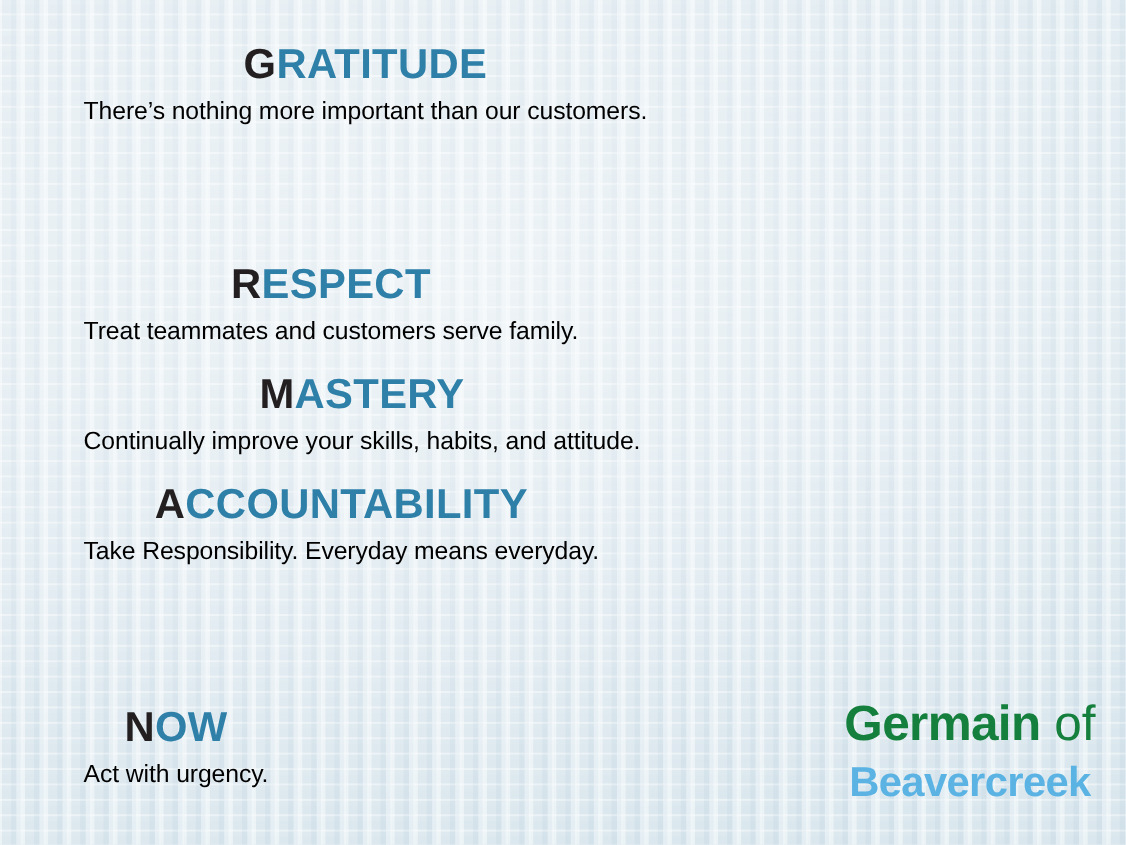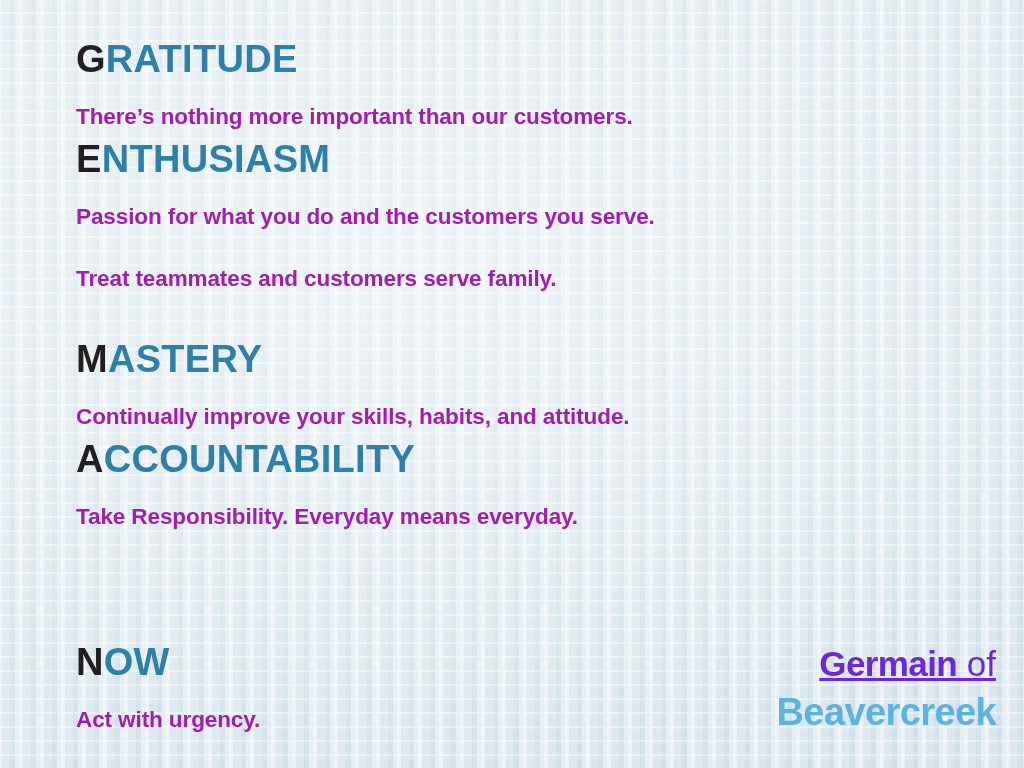--- a/index.html
+++ b/index.html
@@ -1,16 +1,16 @@
 <!DOCTYPE html>
 <html><head>
 <meta charset="utf-8">
 <title>Core Values</title>
 <style>
-  * { margin:0; padding:0; box-sizing:border-box; }
+  * { margin:0; padding:0; box-sizing:border-box;text-align:center; }
 
   html, body {
     width:1024px; height:768px;
     overflow:hidden;
   }
 
   body {
     font-family:"Liberation Sans", sans-serif;
     background-color:#e9f0f4;
     position:relative;
@@ -70,42 +70,41 @@
     letter-spacing:0.3px;
     line-height:1;
     white-space:nowrap;
     color:#2f80a8;
   }
   .value-heading .initial {
     color:#231f20;
   }
   .value-desc {
     font-size:22.5px;
-    font-weight:bold;
-    color:#a21caf;
+    font-weight:normal;
+    color:#000000;
     line-height:1;
     white-space:nowrap;
-    margin-top:28px;
+    margin-top:12px;
     letter-spacing:-0.1px;
   }
 
   
   #logo {
     position:absolute;
     right:28px;
     bottom:36px;
     text-align:right;
     line-height:1;
   }
   .logo-line1 {
-    font-size:35px;
+    font-size:45px;
     line-height:1.02;
     white-space:nowrap;
-    color:#6d28d9;
-    text-decoration:underline;
+    color:#15803d;
   }
   .logo-brand { font-weight:bold; letter-spacing:-0.6px; }
   .logo-of    { font-weight:normal; letter-spacing:0px; }
   .logo-line2 {
     font-size:38px;
     font-weight:bold;
     line-height:1.02;
     white-space:nowrap;
     color:#5bb3e4;
     letter-spacing:-0.6px;
@@ -120,26 +119,23 @@
   <div id="bg-sheen"></div>
 </div>
 
 <div id="content">
 
   <div class="value-row" style="top:40px">
     <div class="value-heading"><span class="initial">G</span><span>RATITUDE</span></div>
     <div class="value-desc">There’s nothing more important than our customers.</div>
   </div>
 
-  <div class="value-row" style="top:140px">
-    <div class="value-heading"><span class="initial">E</span><span>NTHUSIASM</span></div>
-    <div class="value-desc">Passion for what you do and the customers you serve.</div>
-  </div>
 
   <div class="value-row" style="top:240px">
+    <div class="value-heading"><span class="initial">R</span><span>ESPECT</span></div>
     <div class="value-desc">Treat teammates and customers serve family.</div>
   </div>
 
   <div class="value-row" style="top:340px">
     <div class="value-heading"><span class="initial">M</span><span>ASTERY</span></div>
     <div class="value-desc">Continually improve your skills, habits, and attitude.</div>
   </div>
 
   <div class="value-row" style="top:440px">
     <div class="value-heading"><span class="initial">A</span><span>CCOUNTABILITY</span></div>

